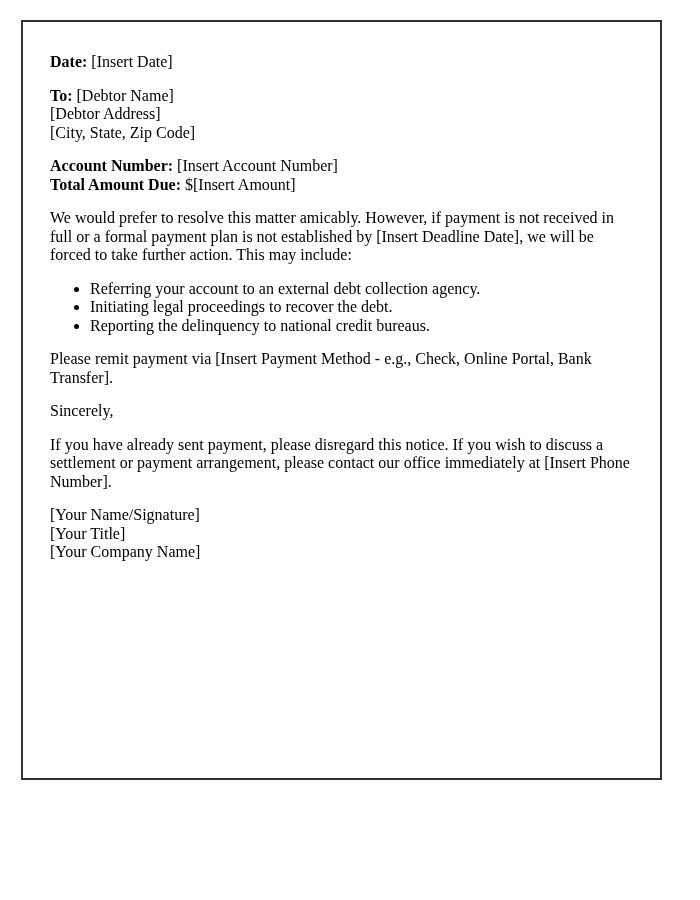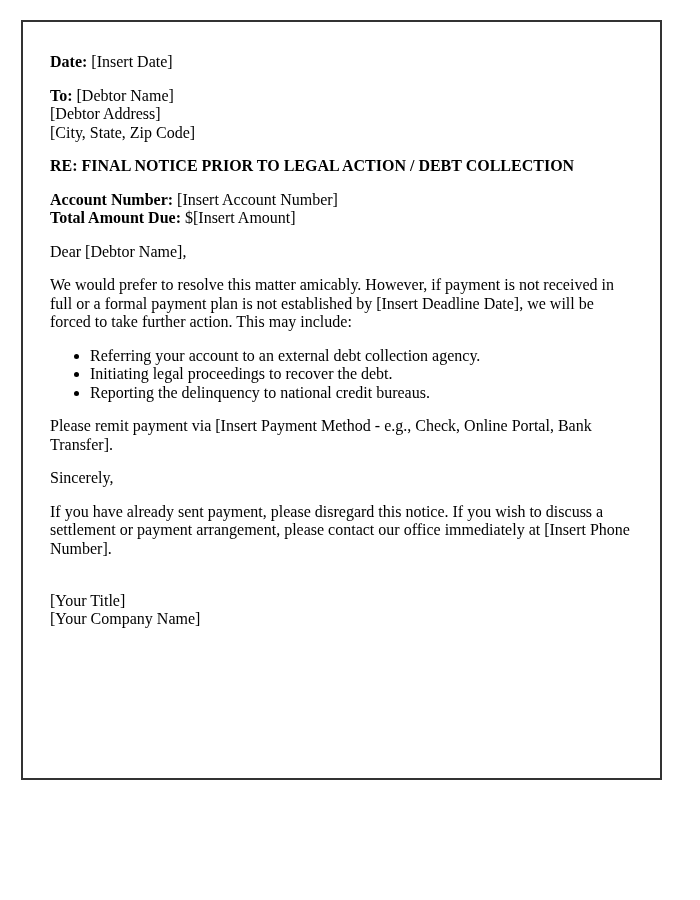--- a/index.html
+++ b/index.html
@@ -57,45 +57,43 @@
     <span>[Insert Date]</span>
   </p>
 
   <p>
     <span class="b">To:</span>
     <span>[Debtor Name]</span><br>
     <span>[Debtor Address]</span><br>
     <span>[City, State, Zip Code]</span>
   </p>
 
-  <p class="subject">RE: FINAL NOTICE PRIOR TO LEGAL ACTION / DEBT COLLECTION</p>
 
   <p>
     <span class="b">Account Number:</span>
     <span>[Insert Account Number]</span><br>
     <span class="b">Total Amount Due:</span>
     <span>$[Insert Amount]</span>
   </p>
 
-  <p>Dear [Debtor Name],</p>
 
 
   <p>We would prefer to resolve this matter amicably. However, if payment is not received in full or a formal payment plan is not established by [Insert Deadline Date], we will be forced to take further action. This may include:</p>
 
   <ul>
     <li>Referring your account to an external debt collection agency.</li>
     <li>Initiating legal proceedings to recover the debt.</li>
     <li>Reporting the delinquency to national credit bureaus.</li>
   </ul>
 
   <p>Please remit payment via [Insert Payment Method - e.g., Check, Online Portal, Bank Transfer].</p>
 
   <p>Sincerely,</p>
 
   <p>If you have already sent payment, please disregard this notice. If you wish to discuss a settlement or payment arrangement, please contact our office immediately at [Insert Phone Number].</p>
 
   <p>
-    <br>
+    <span>[Your Name/Signature]</span><br>
     <span>[Your Title]</span><br>
     <span>[Your Company Name]</span>
   </p>
 
 </div>
 
 </body></html>

